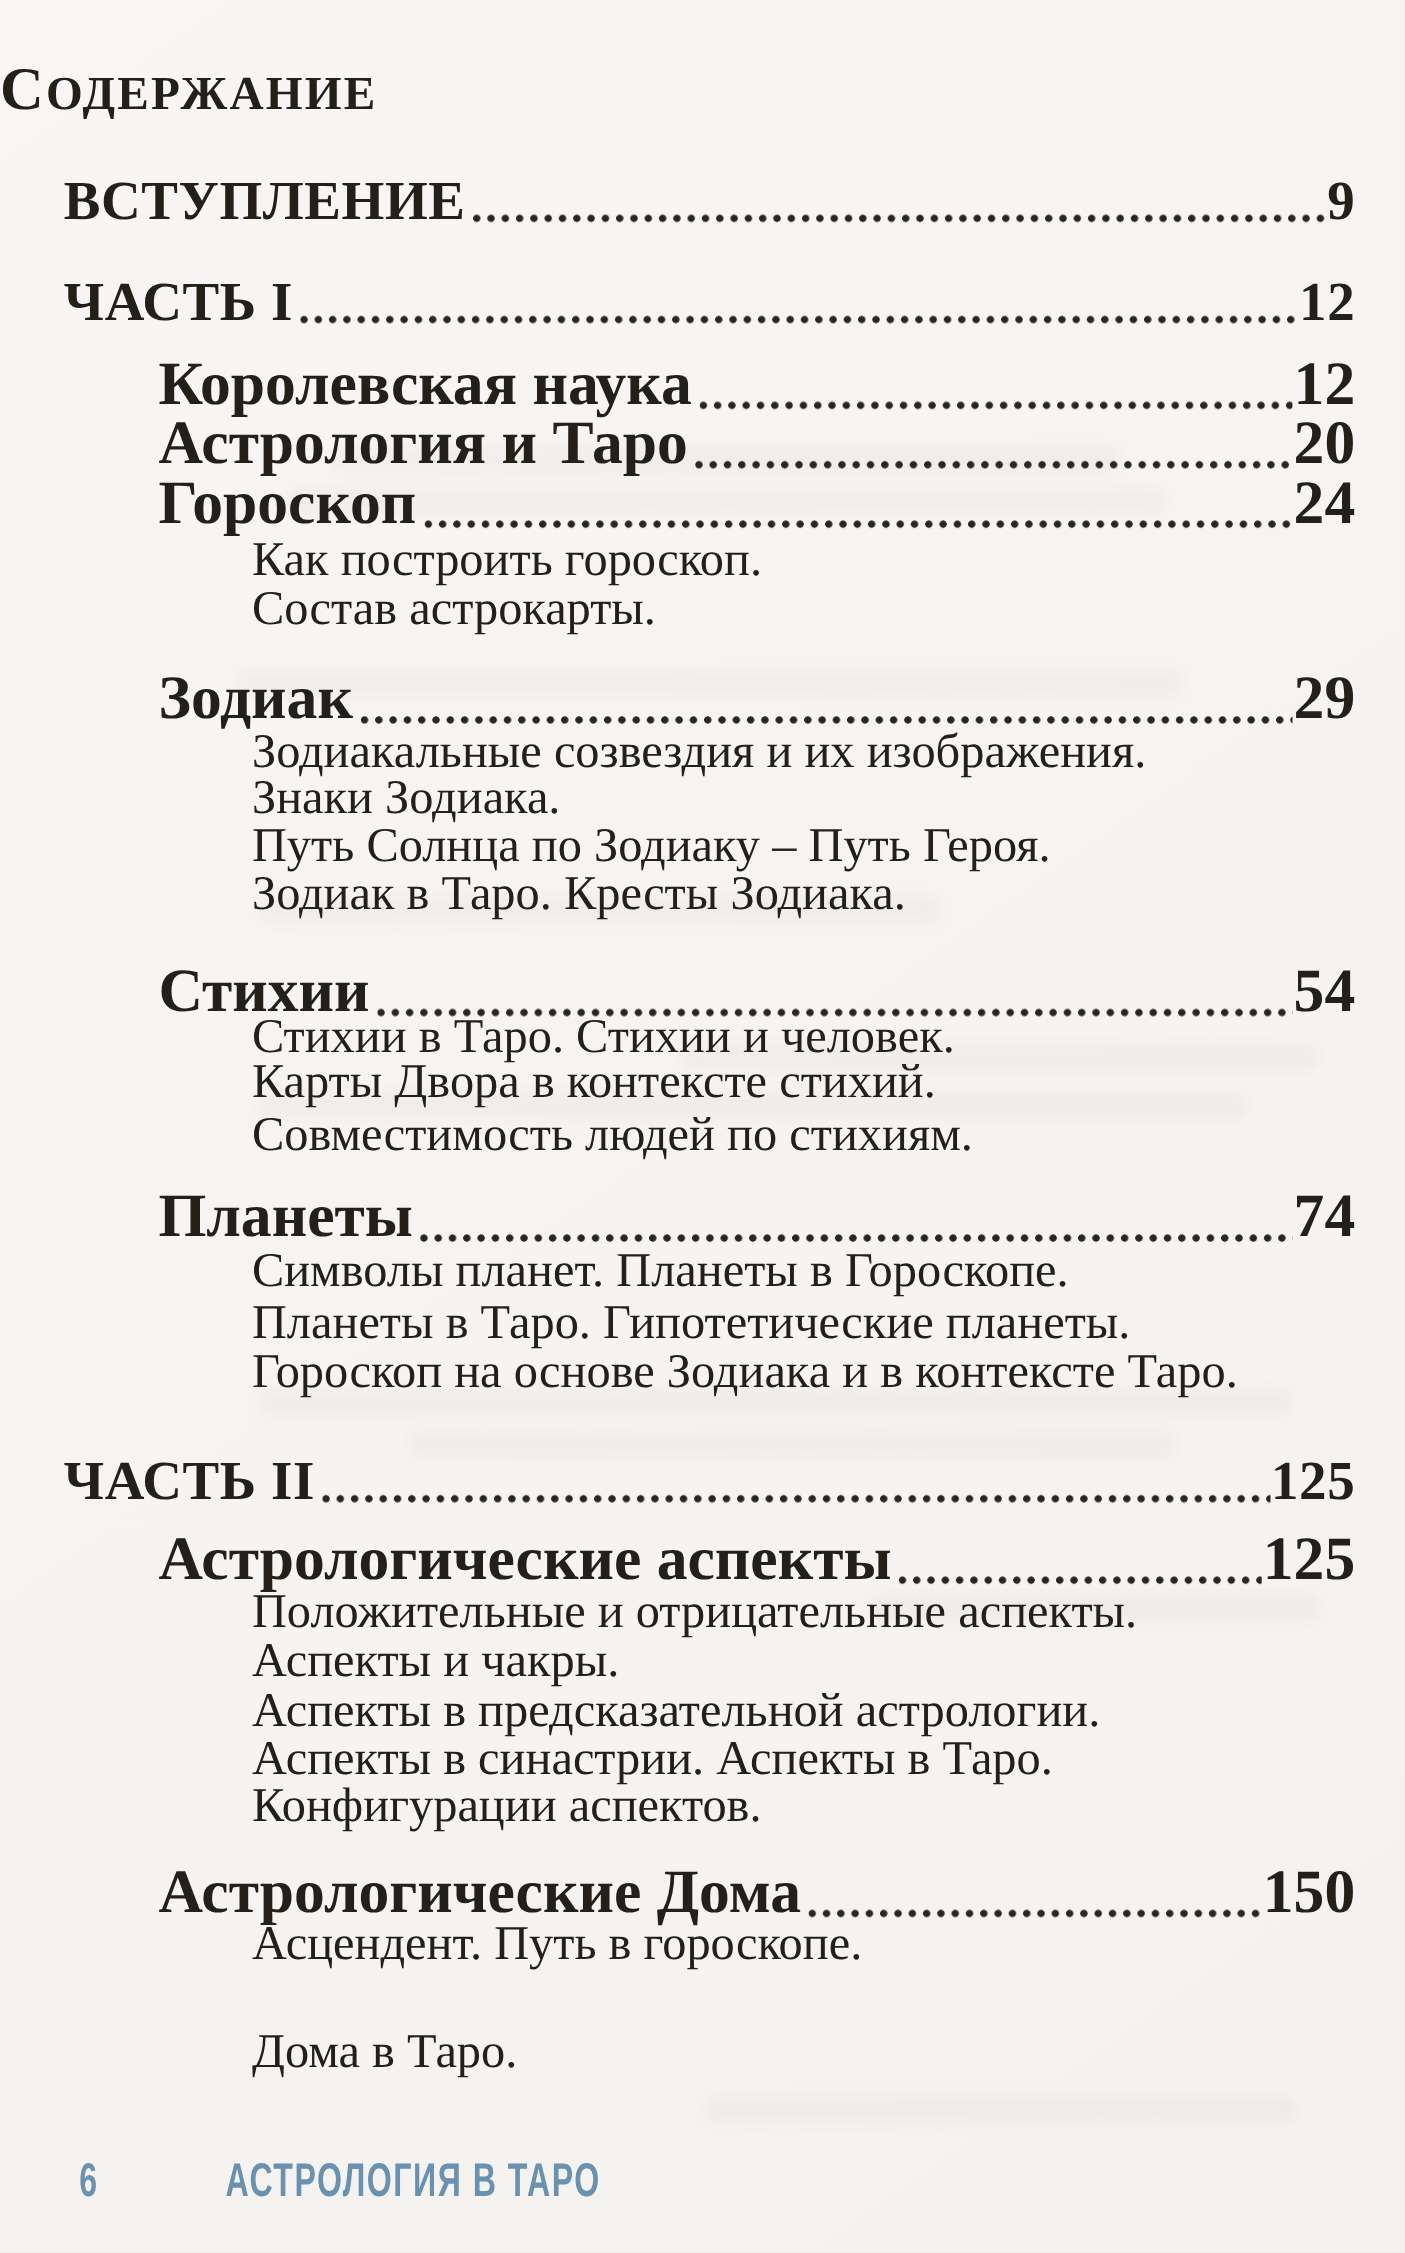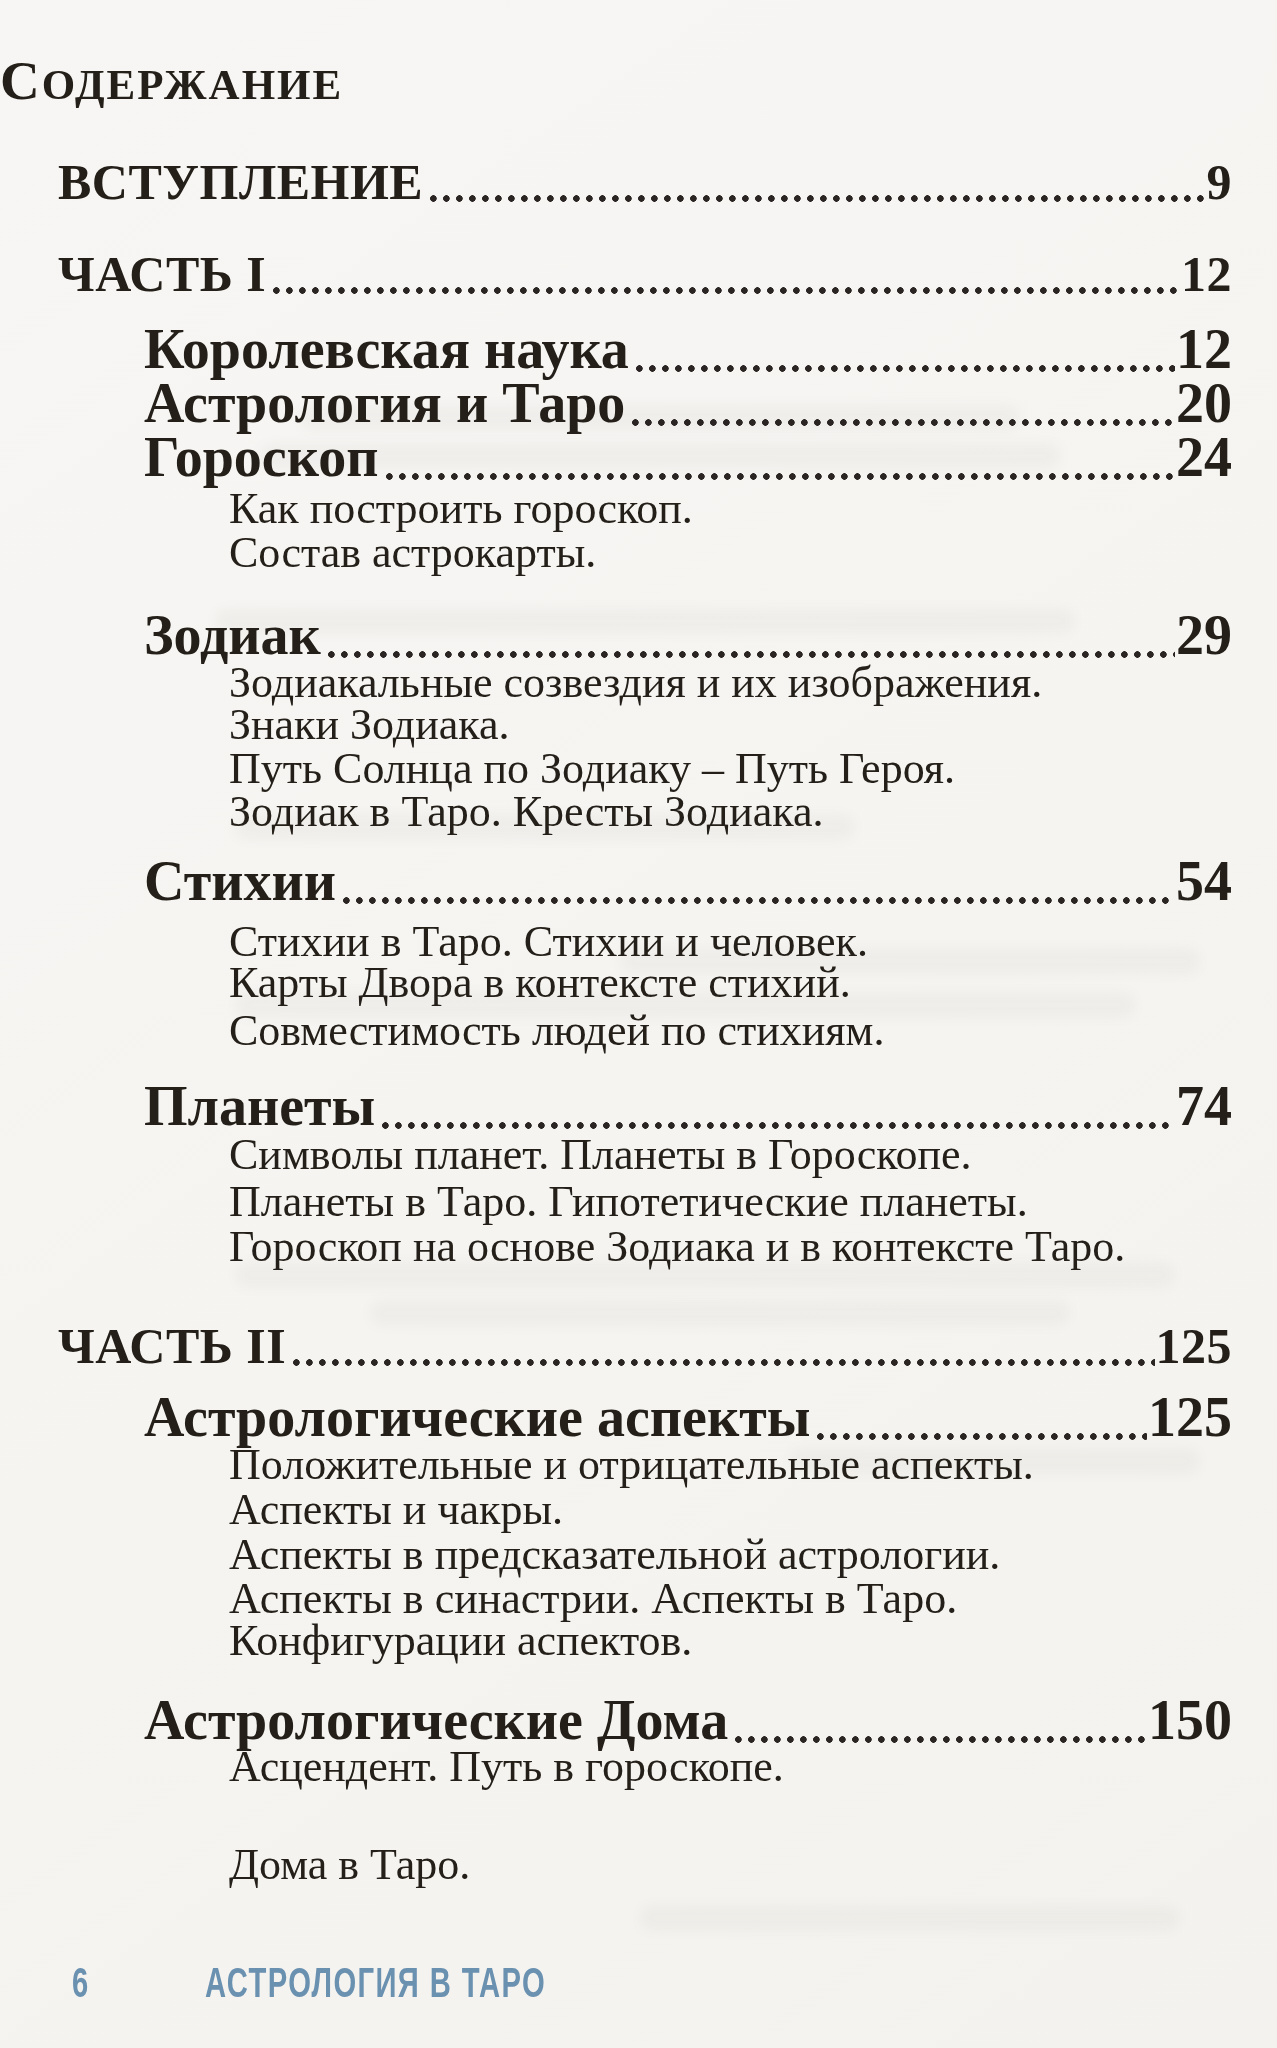--- a/index.html
+++ b/index.html
@@ -126,21 +126,21 @@
   <div class="row topic" style="top:702px">
     <span class="lbl">Знаки Зодиака.</span>
   </div>
   <div class="row topic" style="top:746px">
     <span class="lbl">Путь Солнца по Зодиаку – Путь Героя.</span>
   </div>
   <div class="row topic" style="top:789px">
     <span class="lbl">Зодиак в Таро. Кресты Зодиака.</span>
   </div>
 
-  <div class="row section" style="top:852px">
+  <div class="row section" style="top:872px">
     <span class="lbl">Стихии</span>
     <span class="leader"></span>
     <span class="pg">54</span>
   </div>
 
   <div class="row topic" style="top:919px">
     <span class="lbl">Стихии в Таро. Стихии и человек.</span>
   </div>
   <div class="row topic" style="top:1008px">
     <span class="lbl">Совместимость людей по стихиям.</span>

